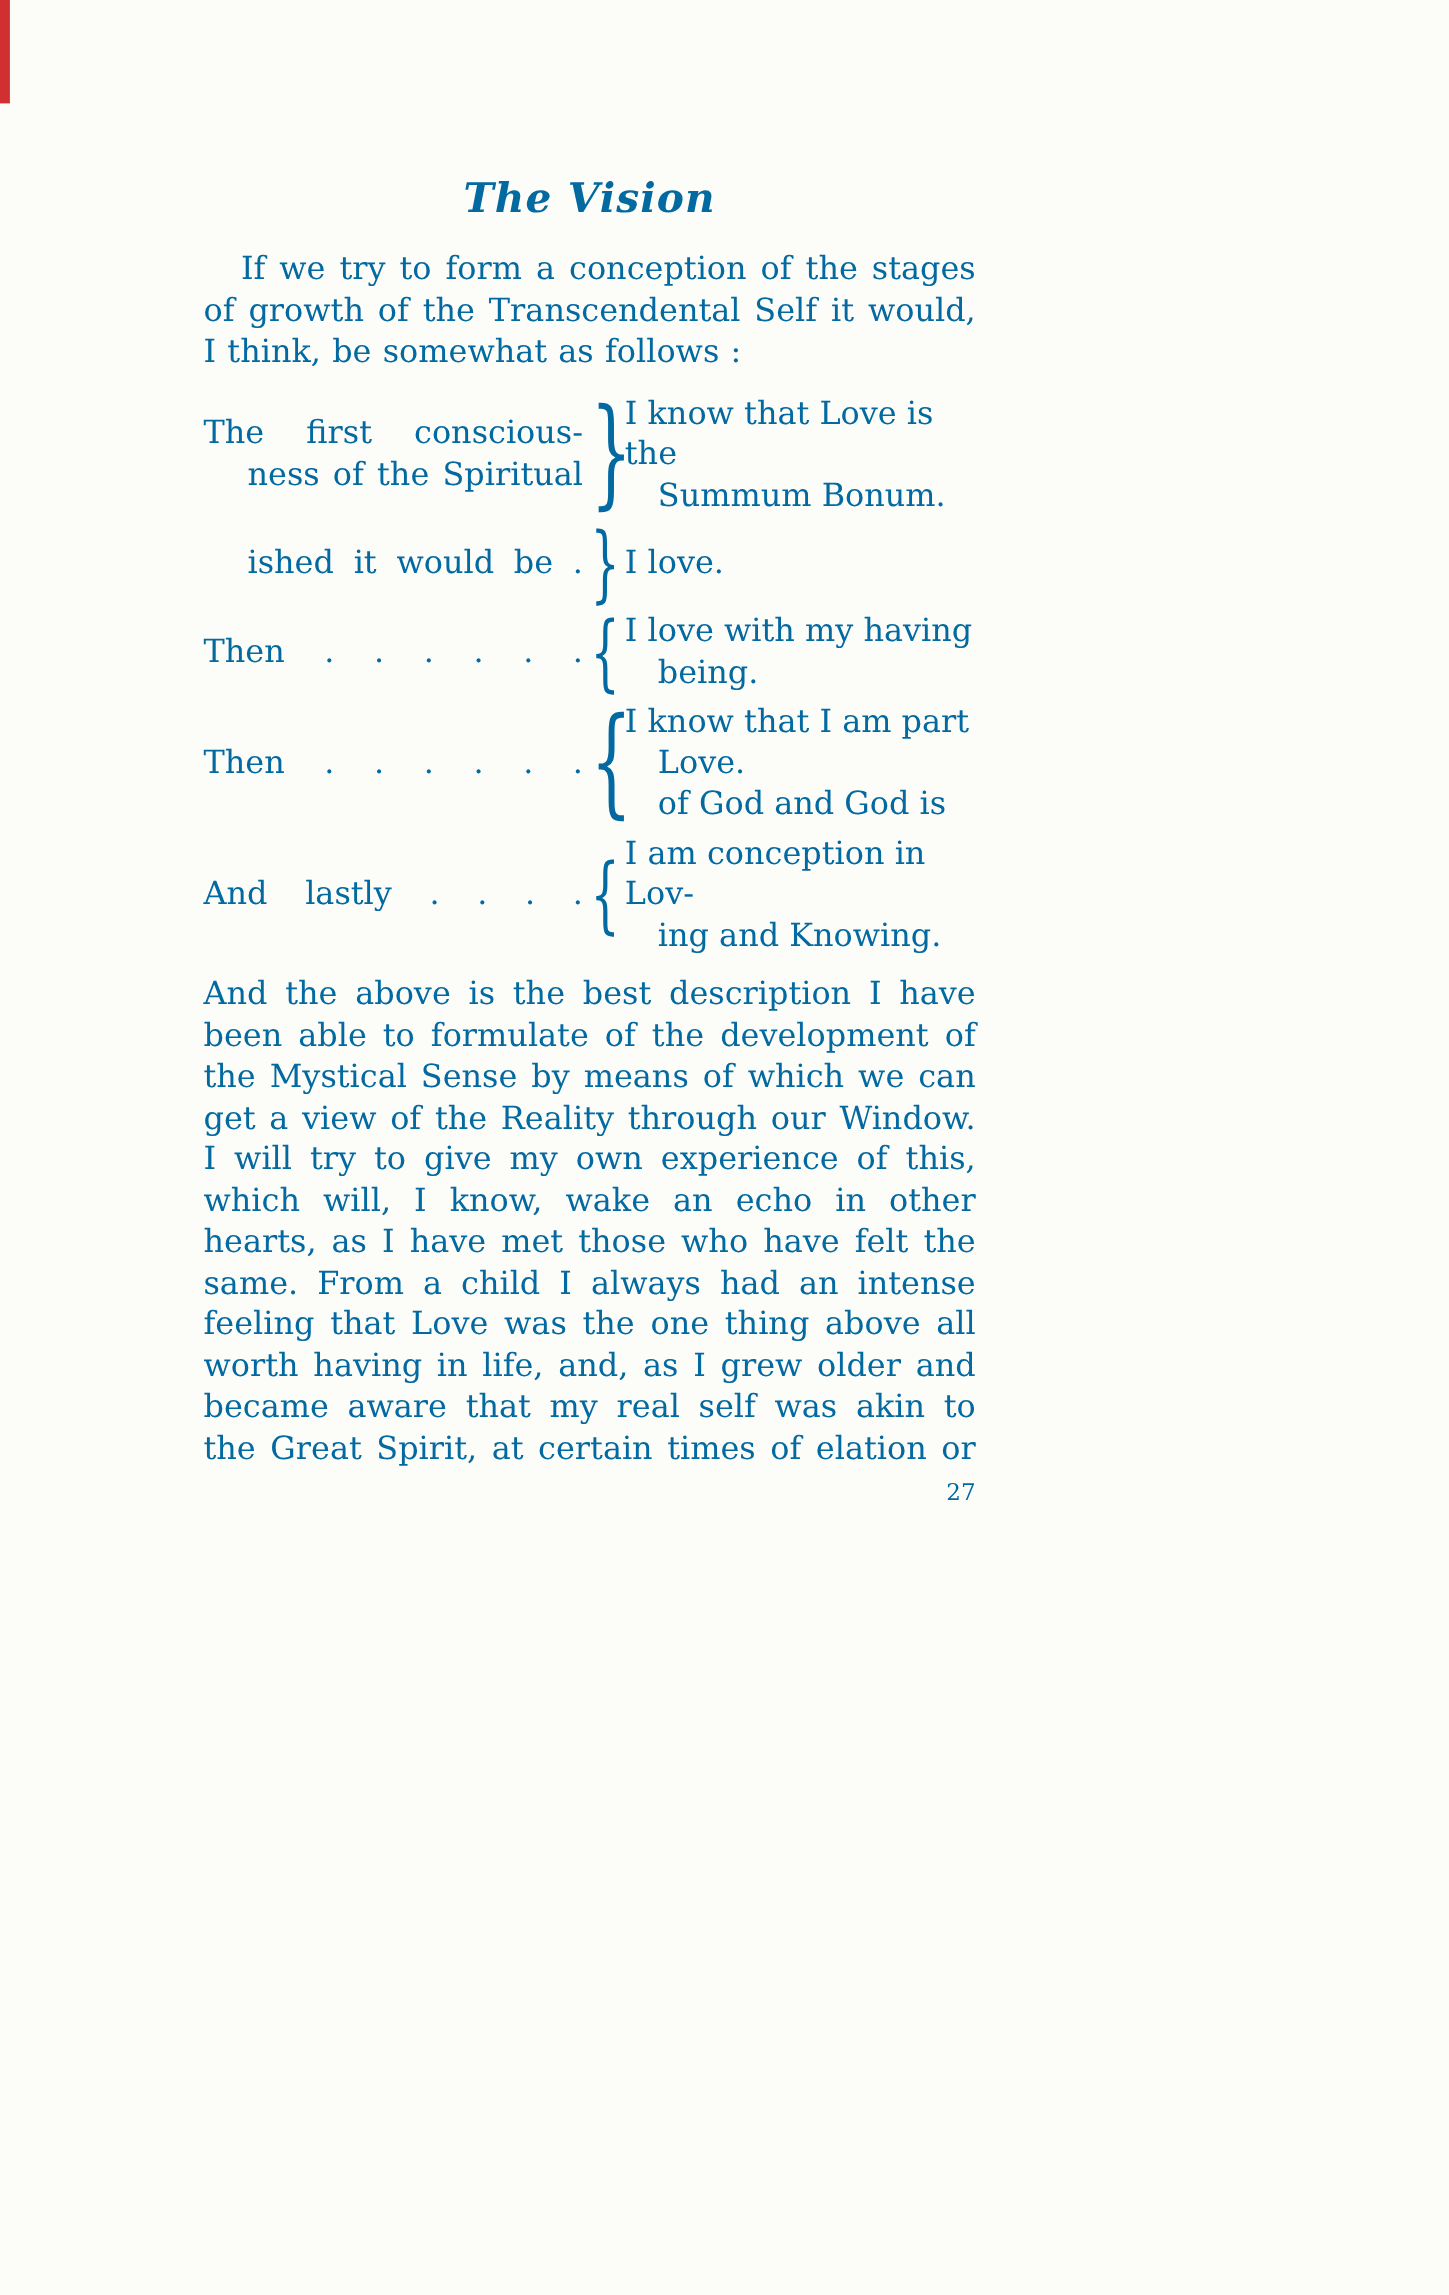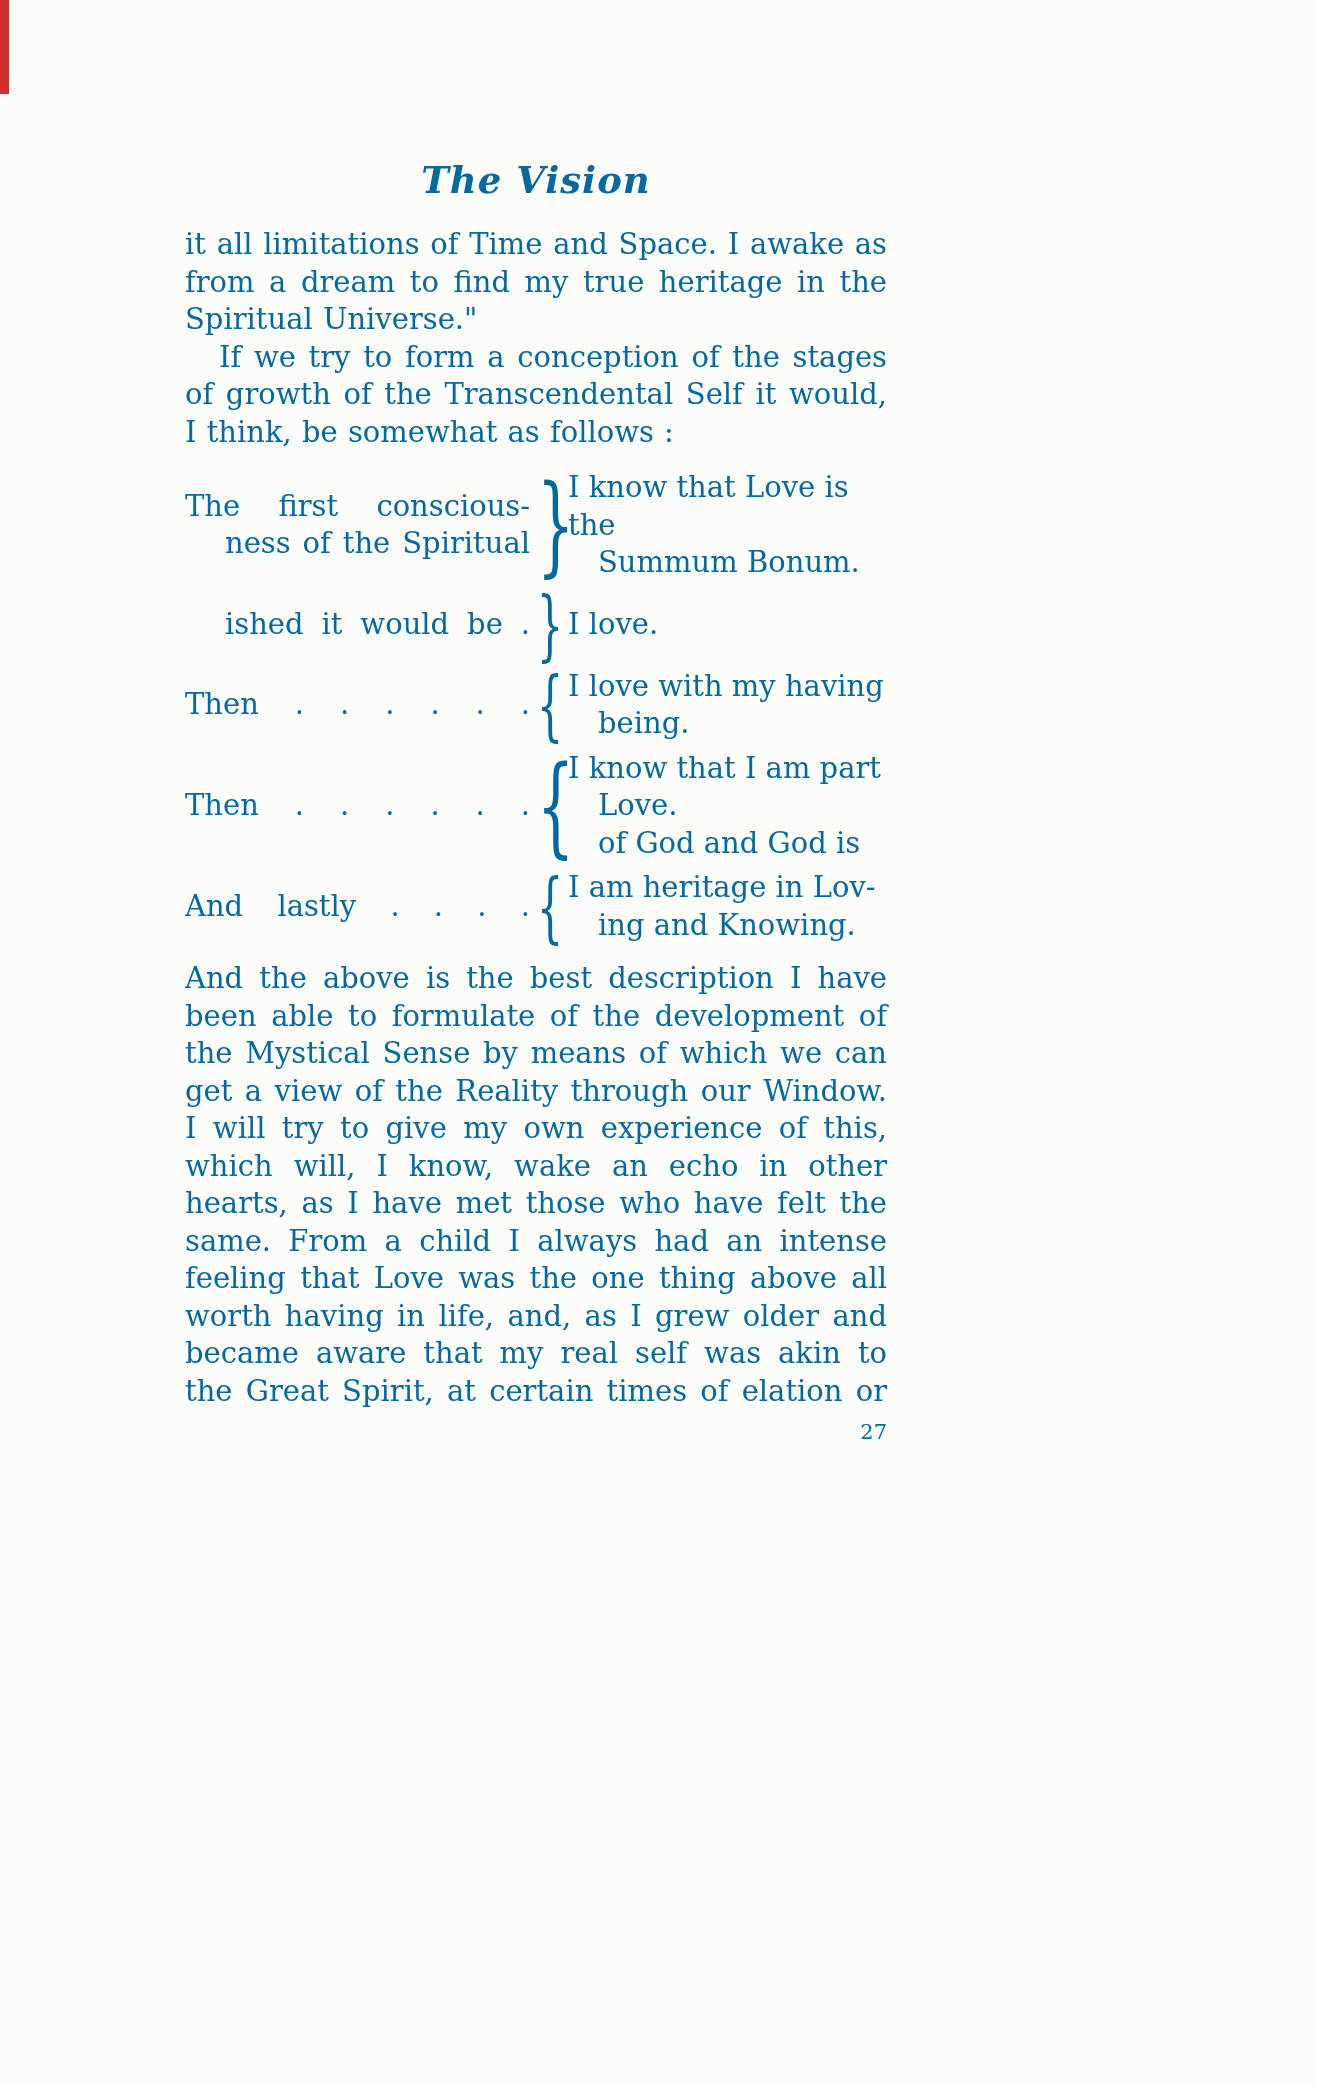--- a/index.html
+++ b/index.html
@@ -74,21 +74,20 @@
 </head>
 <body>
 
 <div class="page">
   <div class="scan-artifact"></div>
 
   <div class="content">
 
     <div class="title">The Vision</div>
 
-    <p class="body">it all limitations of Time and Space.  I awake as from a dream to find my true heritage in the Spiritual Universe."</p>
 
     <p class="body indent">If we try to form a conception of the stages of growth of the Transcendental Self it would, I think, be somewhat as follows :</p>
 
     <div class="stages">
 
       <div class="row">
         <div class="left">
           <div class="line">The first conscious-</div>
           <div class="line cont">ness of the Spiritual</div>
         </div>
@@ -131,21 +130,21 @@
           <div class="line cont">of God and God is</div>
         </div>
       </div>
 
       <div class="row">
         <div class="left">
           <div class="line">And lastly . . . .</div>
         </div>
         <div class="brace b2">{</div>
         <div class="right">
-          <div class="line">I am heritage in Lov-</div>
+          <div class="line">I am conception in Lov-</div>
           <div class="line cont">ing and Knowing.</div>
         </div>
       </div>
 
     </div>
 
     <p class="body justify-last">And the above is the best description I have been able to formulate of the development of the Mystical Sense by means of which we can get a view of the Reality through our Window.  I will try to give my own experience of this, which will, I know, wake an echo in other hearts, as I have met those who have felt the same.  From a child I always had an intense feeling that Love was the one thing above all worth having in life, and, as I grew older and became aware that my real self was akin to the Great Spirit, at certain times of elation or</p>
 
     <div class="pagenum">27</div>
 

